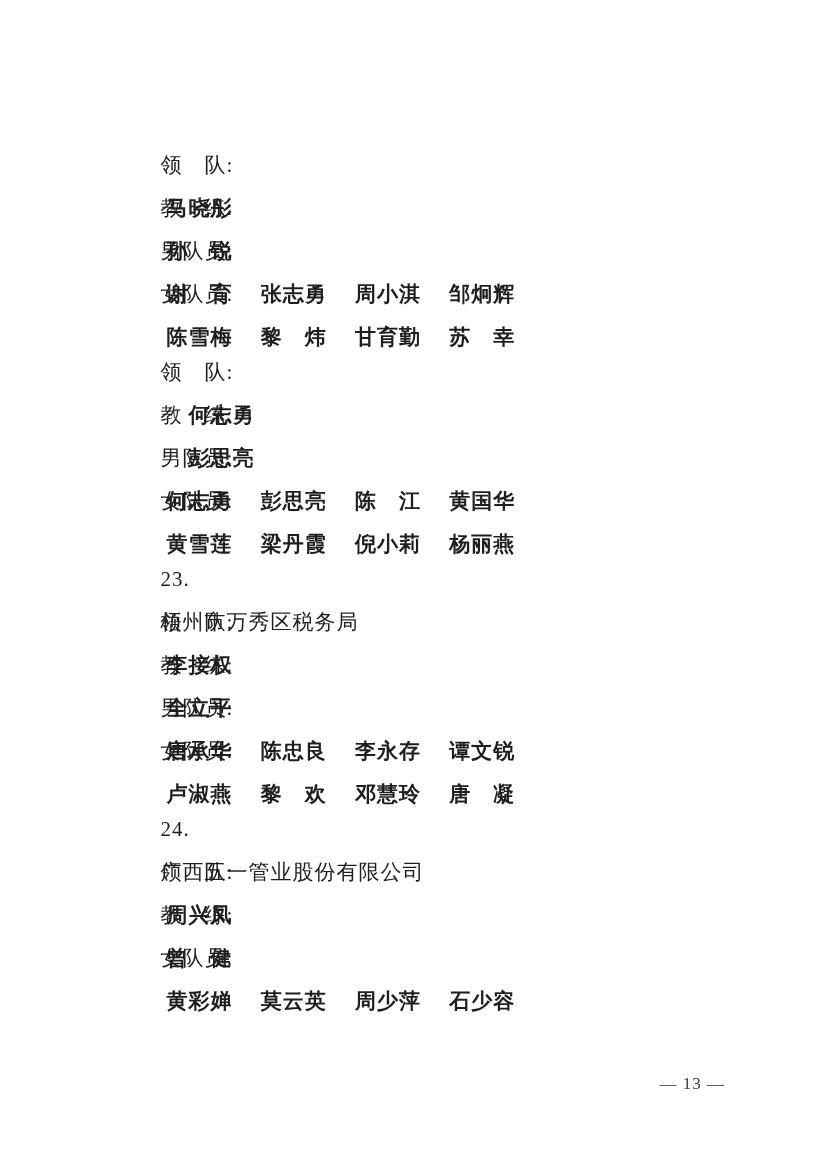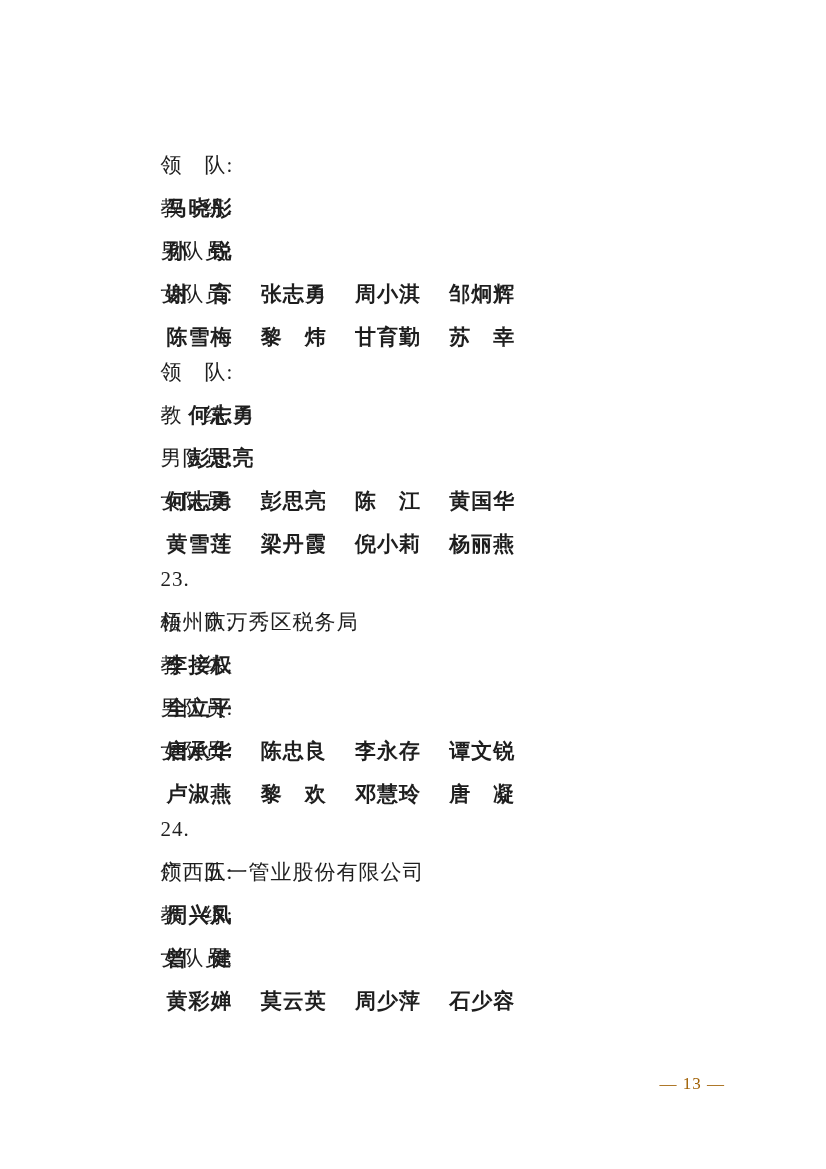--- a/index.html
+++ b/index.html
@@ -38,21 +38,21 @@
     margin-left: 6px;
     font-weight: bold;
   }
   .footer {
     position: absolute;
     top: 1072px;
     right: 101px;
     font-size: 17px;
     line-height: 24px;
     letter-spacing: 1px;
-    color: #a16207;
+    color: #404040;
     white-space: pre;
   }
 </style>
 </head>
 <body>
 
 <div class="page">
 
   <div class="content">
 

